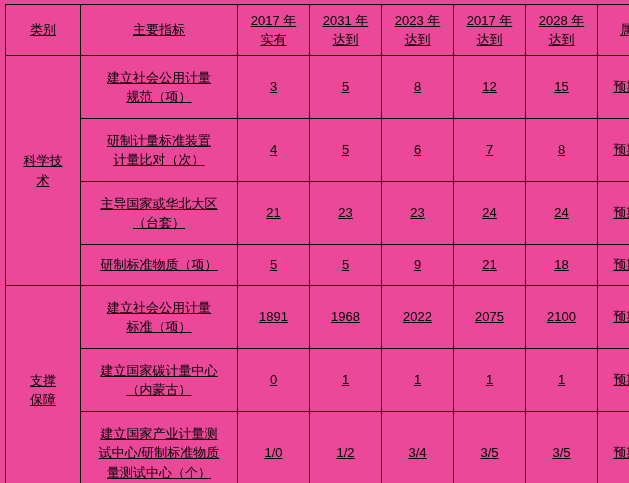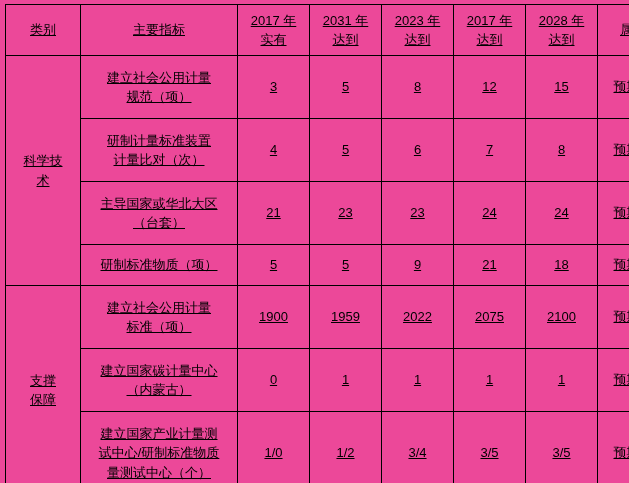--- a/index.html
+++ b/index.html
@@ -161,22 +161,22 @@
 
       <tr class="r5">
         <td class="cat-cell" rowspan="3">
           <span>支撑</span>
           <span>保障</span>
         </td>
         <td class="indicator">
           <span>建立社会公用计量</span>
           <span>标准（项）</span>
         </td>
-        <td class="num">1900</td>
-        <td class="num">1959</td>
+        <td class="num">1891</td>
+        <td class="num">1968</td>
         <td class="num">2022</td>
         <td class="num">2075</td>
         <td class="num">2100</td>
         <td class="attr">预期性</td>
       </tr>
 
       <tr class="r6">
         <td class="indicator">
           <span>建立国家碳计量中心</span>
           <span>（内蒙古）</span>

